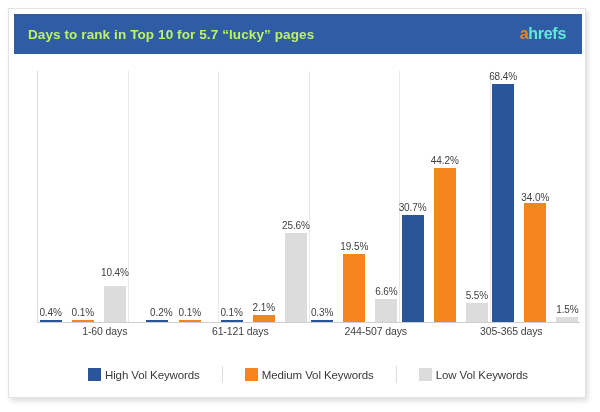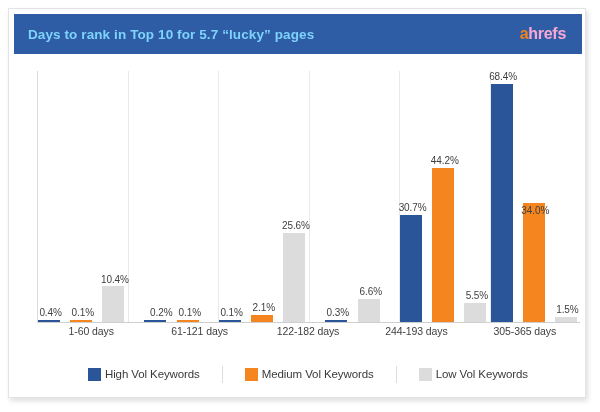--- a/index.html
+++ b/index.html
@@ -35,34 +35,34 @@
     width: 568px;
     height: 40px;
     background: #2e5ca5;
     box-sizing: border-box;
     display: flex;
     align-items: center;
     justify-content: space-between;
     padding: 0 16px 0 14px;
   }
   #chart-title {
-    color: #7dd3fc;
+    color: #bef264;
     font-size: 13.5px;
     font-weight: bold;
     letter-spacing: 0.1px;
     white-space: nowrap;
   }
   #logo {
     font-size: 16px;
     font-weight: bold;
     letter-spacing: -0.3px;
     white-space: nowrap;
   }
   #logo .logo-a { color: #f0831e; }
-  #logo .logo-rest { color: #f9a8d4; }
+  #logo .logo-rest { color: #5eead4; }
 
   
   #plot {
     position: absolute;
     left: 28px;
     top: 62px;
     width: 542px;
     height: 251px;
     border-left: 1px solid #dadada;
     border-bottom: 1px solid #cfcfcf;
@@ -95,21 +95,21 @@
     align-items: flex-end;
     justify-content: center;
     gap: 7px;
   }
   .bar-wrap {
     position: relative;
     width: 26px;
     display: flex;
     flex-direction: column;
     justify-content: flex-end;
-    align-items: flex-start;
+    align-items: center;
     height: 100%;
   }
   .bar {
     width: 22px;
     min-height: 2px;
   }
   .bar.high { background: #2a5699; }
   .bar.medium { background: #f5861f; }
   .bar.low { background: #dcdcdc; }
   .bar-label {
@@ -148,21 +148,21 @@
     left: 28px;
     top: 352px;
     width: 542px;
     height: 26px;
     display: flex;
     align-items: center;
     justify-content: center;
   }
   .legend-item {
     display: flex;
-    align-items: center;
+    align-items: flex-end;
     gap: 4px;
     padding: 0 22px;
   }
   .legend-sep {
     width: 1px;
     height: 17px;
     background: #dddddd;
   }
   .legend-swatch {
     width: 13px;
@@ -195,21 +195,21 @@
           <div class="bars">
             <div class="bar-wrap">
               <div class="bar-label" style="bottom: 2.5px;">0.4%</div>
               <div class="bar high" style="height: 2.5px;"></div>
             </div>
             <div class="bar-wrap">
               <div class="bar-label" style="bottom: 2.5px;">0.1%</div>
               <div class="bar medium" style="height: 2.5px;"></div>
             </div>
             <div class="bar-wrap">
-              <div class="bar-label" style="bottom: 35px;">10.4%</div>
+              <div class="bar-label" style="bottom: 42px;">10.4%</div>
               <div class="bar low" style="height: 36.2556px;"></div>
             </div>
           </div>
         </div>
         <div class="group">
           <div class="bars">
             <div class="bar-wrap">
               <div class="bar-label" style="bottom: 2.5px; padding-left: 9px;">0.2%</div>
               <div class="bar high" style="height: 2.5px;"></div>
             </div>
@@ -235,20 +235,24 @@
             </div>
           </div>
         </div>
         <div class="group">
           <div class="bars">
             <div class="bar-wrap">
               <div class="bar-label" style="bottom: 2.5px;">0.3%</div>
               <div class="bar high" style="height: 2.5px;"></div>
             </div>
             <div class="bar-wrap">
+              <div class="bar-label" style="bottom: 67.9792px;">19.5%</div>
+              <div class="bar medium" style="height: 67.9792px;"></div>
+            </div>
+            <div class="bar-wrap">
               <div class="bar-label" style="bottom: 23.0083px;">6.6%</div>
               <div class="bar low" style="height: 23.0083px;"></div>
             </div>
           </div>
         </div>
         <div class="group">
           <div class="bars">
             <div class="bar-wrap">
               <div class="bar-label" style="bottom: 107.024px;">30.7%</div>
               <div class="bar high" style="height: 107.024px;"></div>
@@ -263,37 +267,36 @@
             </div>
           </div>
         </div>
         <div class="group">
           <div class="bars">
             <div class="bar-wrap">
               <div class="bar-label" style="bottom: 238.45px;">68.4%</div>
               <div class="bar high" style="height: 238.45px;"></div>
             </div>
             <div class="bar-wrap">
-              <div class="bar-label" style="bottom: 104px; margin-top: 20px;">34.0%</div>
+              <div class="bar-label" style="bottom: 117px; margin-top: 20px;">34.0%</div>
               <div class="bar medium" style="height: 118.528px;"></div>
             </div>
             <div class="bar-wrap">
               <div class="bar-label" style="bottom: 5.22917px; margin-top: 28px;">1.5%</div>
               <div class="bar low" style="height: 5.22917px;"></div>
             </div>
           </div>
         </div>
       </div>
   </div>
 
   <div id="xaxis">
       <div class="xtick">1-60 days</div>
       <div class="xtick">61-121 days</div>
-      <div class="xtick">122-182 days</div>
-      <div class="xtick">244-193 days</div>
+      <div class="xtick">244-507 days</div>
       <div class="xtick">305-365 days</div>
     </div>
 
   <div id="legend">
       <div class="legend-item">
         <span class="legend-swatch high"></span>
         <span class="legend-text">High Vol Keywords</span>
       </div>
       <div class="legend-sep"></div>
       <div class="legend-item">

